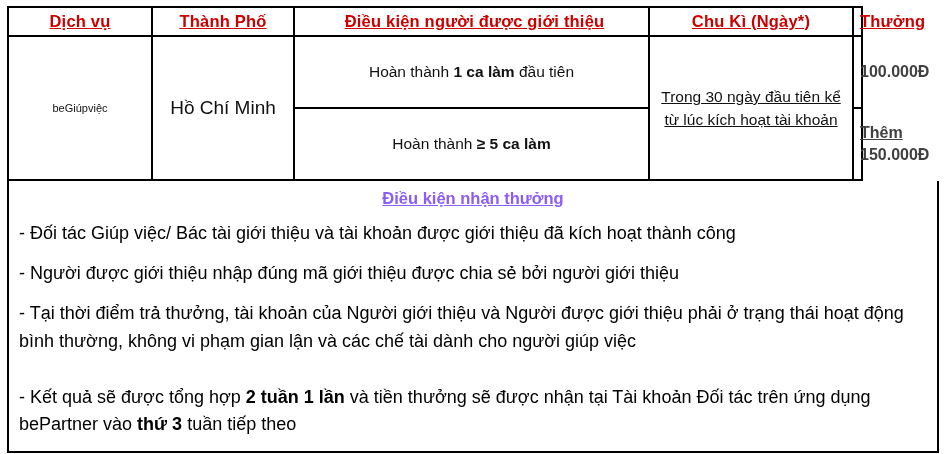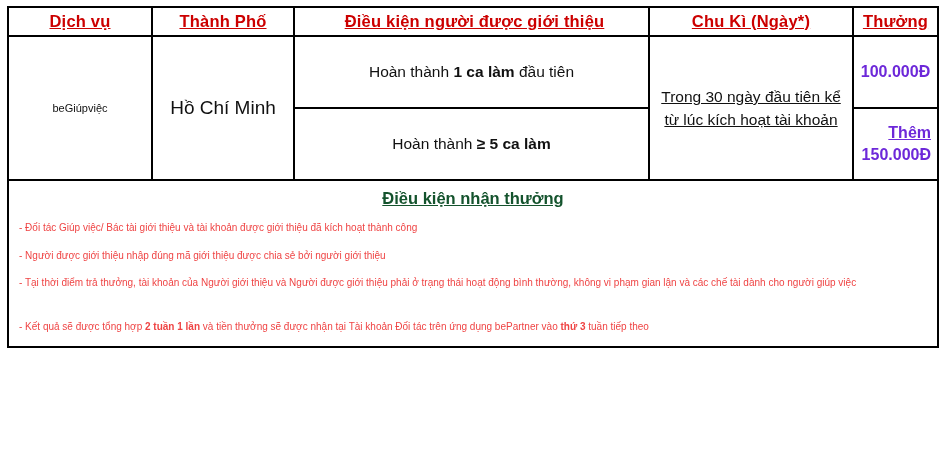--- a/index.html
+++ b/index.html
@@ -13,21 +13,21 @@
   }
   .page {
     width: 946px;
     height: 454px;
     position: relative;
     background: #ffffff;
     box-sizing: border-box;
     overflow: hidden;
   }
   table.promo {
-    width: 932px;
+    width: 856px;
     margin: 6px 2px 0 7px;
     border-collapse: collapse;
     table-layout: fixed;
     border: 2px solid #000;
   }
   table.promo td, table.promo th {
     border: 2px solid #000;
     padding: 4px 6px;
     vertical-align: middle;
     text-align: center;
@@ -62,48 +62,48 @@
   .cell-cycle {
     font-size: 15.5px;
     color: #111;
     line-height: 1.5;
     padding: 8px 10px;
     text-decoration: underline;
   }
   .cell-bonus {
     font-size: 16px;
     font-weight: bold;
-    color: #6d28d9;
+    color: #404040;
     line-height: 1.35;
   }
   .cell-bonus .plus-label {
     display: block;
     text-decoration: underline;
   }
   b { font-weight: bold; }
 
   .notes {
     border: 2px solid #000;
     border-top: none;
     width: 932px;
     margin: 0 7px;
     box-sizing: border-box;
     padding: 6px 10px 10px 10px;
   }
   .notes-title {
     text-align: center;
     font-size: 16.5px;
     font-weight: bold;
-    color: #14532d;
+    color: #8b5cf6;
     text-decoration: underline;
     margin: 2px 0 6px 0;
   }
   .note-line {
-    font-size: 10px;
-    color: #ef4444;
+    font-size: 18px;
+    color: #000000;
     line-height: 1.55;
     margin: 12px 0 2px 0;
   }
   .note-gap {
     height: 14px;
   }
 </style>
 </head>
 <body>
 

